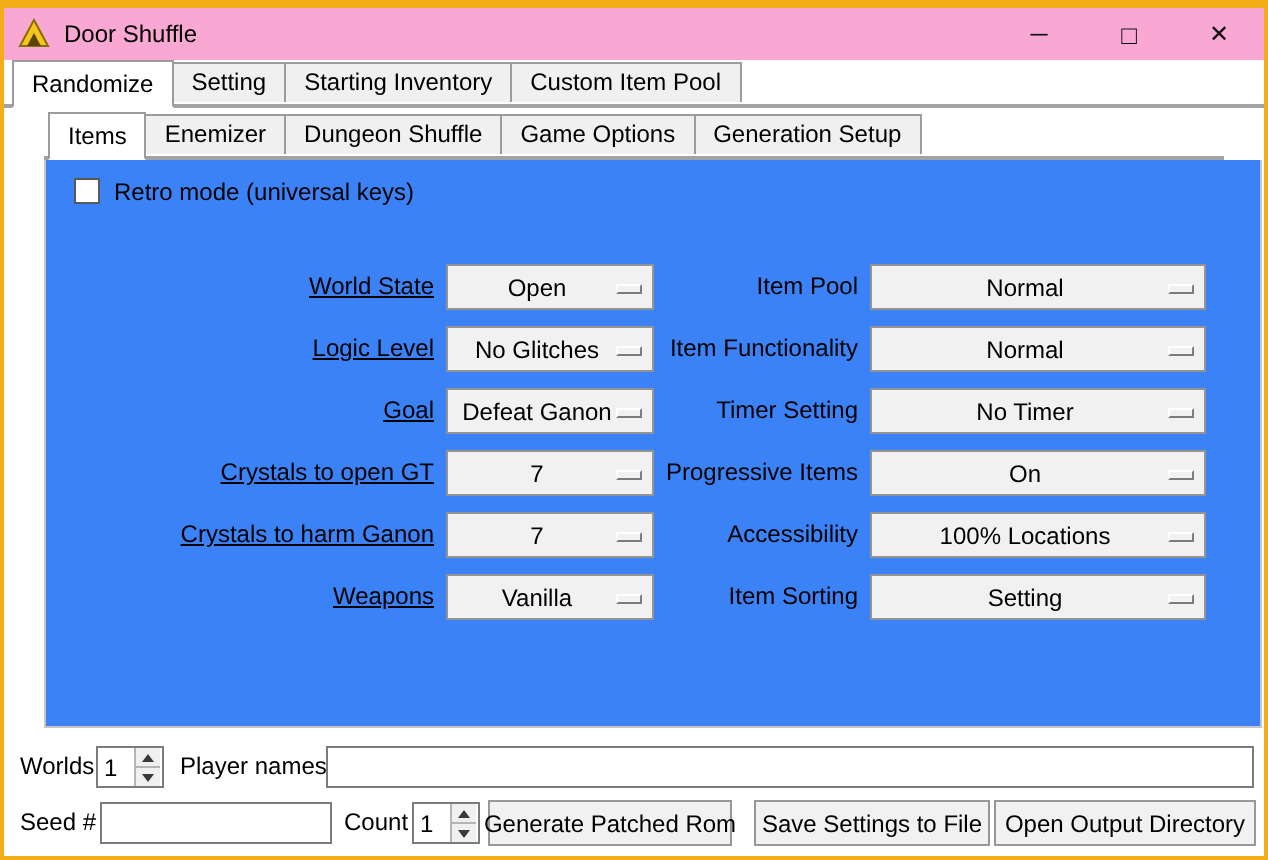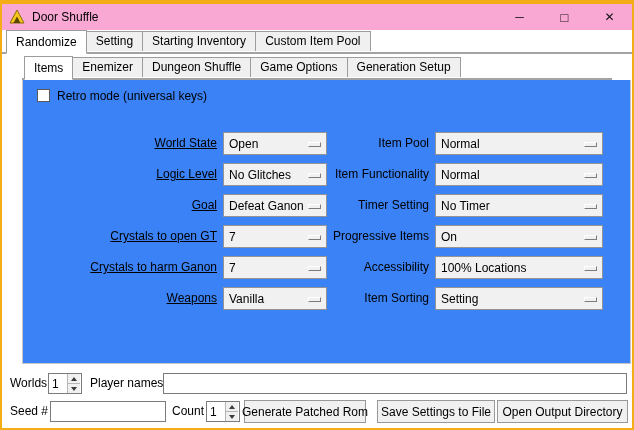--- a/index.html
+++ b/index.html
@@ -58,21 +58,21 @@
   .checkbox { width: 13px; height: 13px; border: 1px solid #595959; background: #fff; }
   .check-label { margin-left: 7px; white-space: nowrap; }
   
   .srow { position: absolute; left: 0; width: 100%; height: 23px; }
   .slbl { position: absolute; top: 0; height: 23px; line-height: 23px; text-align: right; white-space: nowrap; }
   .llbl { left: 0; width: 194px; text-decoration: underline; }
   .rlbl { left: 296px; width: 110px; }
   .dd {
     position: absolute; top: 0; height: 23px;
     border: 1px solid #949494; background: #f1f1f1;
-    display: flex; align-items: center; justify-content: flex-start;
+    display: flex; align-items: center; justify-content: center;
     padding: 0 18px 0 5px; cursor: default;
   }
   .ldd { left: 200px; width: 104px; }
   .rdd { left: 412px; width: 168px; }
   .dd-text { white-space: nowrap; }
   .dd-ind {
     position: absolute; right: 5px; top: 9px; width: 13px; height: 5px;
     background: #f1f1f1; border: 1px solid;
     border-color: #ffffff #7c7c7c #7c7c7c #ffffff;
   }

